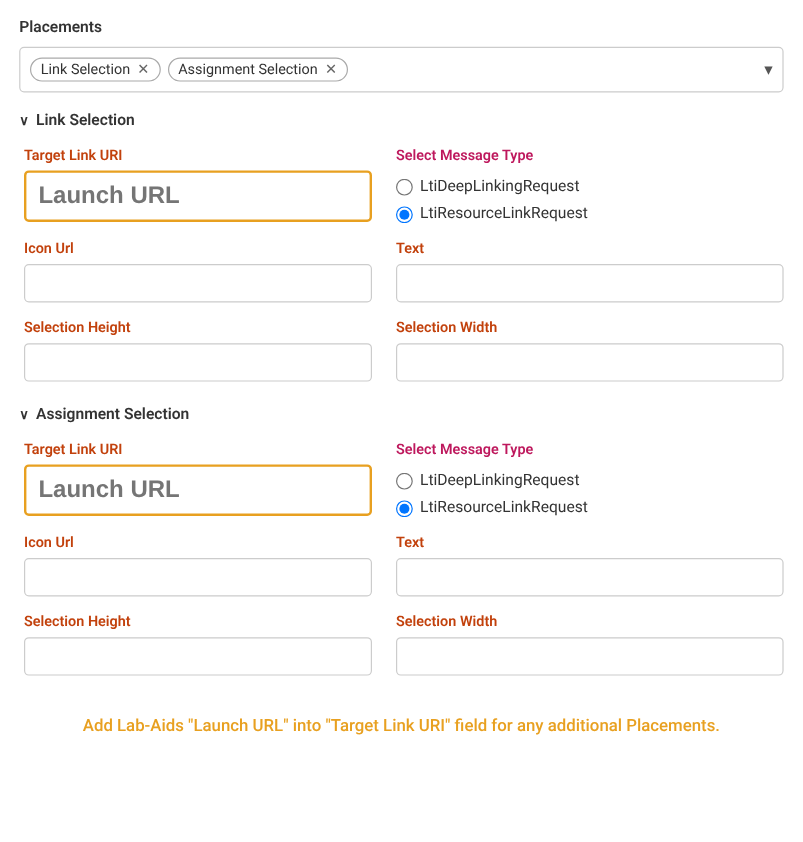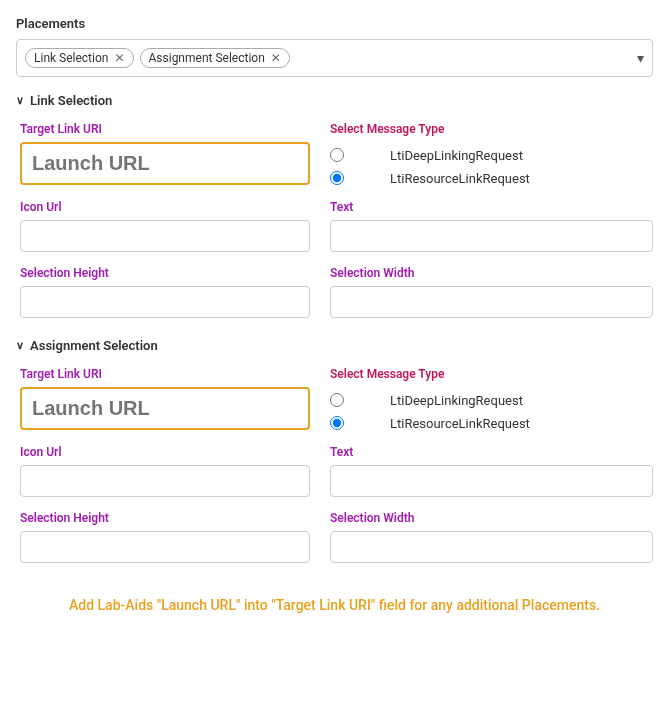--- a/index.html
+++ b/index.html
@@ -101,21 +101,21 @@
       flex: 0 0 290px;
     }
 
     .form-group.right {
       flex: 1;
     }
 
     .form-label {
       font-size: 12px;
       font-weight: 600;
-      color: #a21caf;
+      color: #c2410c;
       margin-bottom: 6px;
     }
 
     .launch-url-input {
       border: 2px solid #e8a020;
       border-radius: 4px;
       padding: 8px 10px;
       font-size: 20px;
       font-weight: 700;
       color: #e8a020;
@@ -135,25 +135,24 @@
 
     .radio-group {
       display: flex;
       flex-direction: column;
       gap: 8px;
       padding-top: 4px;
     }
 
     .radio-label {
       display: flex;
-      align-items: flex-start;
+      align-items: flex-end;
       font-size: 13px;
       color: #333;
       cursor: pointer;
-      gap: 40px;
     }
 
     .radio-label input[type="radio"] {
       margin-right: 6px;
       width: 14px;
       height: 14px;
     }
 
     .message-type-label {
       font-size: 12px;

